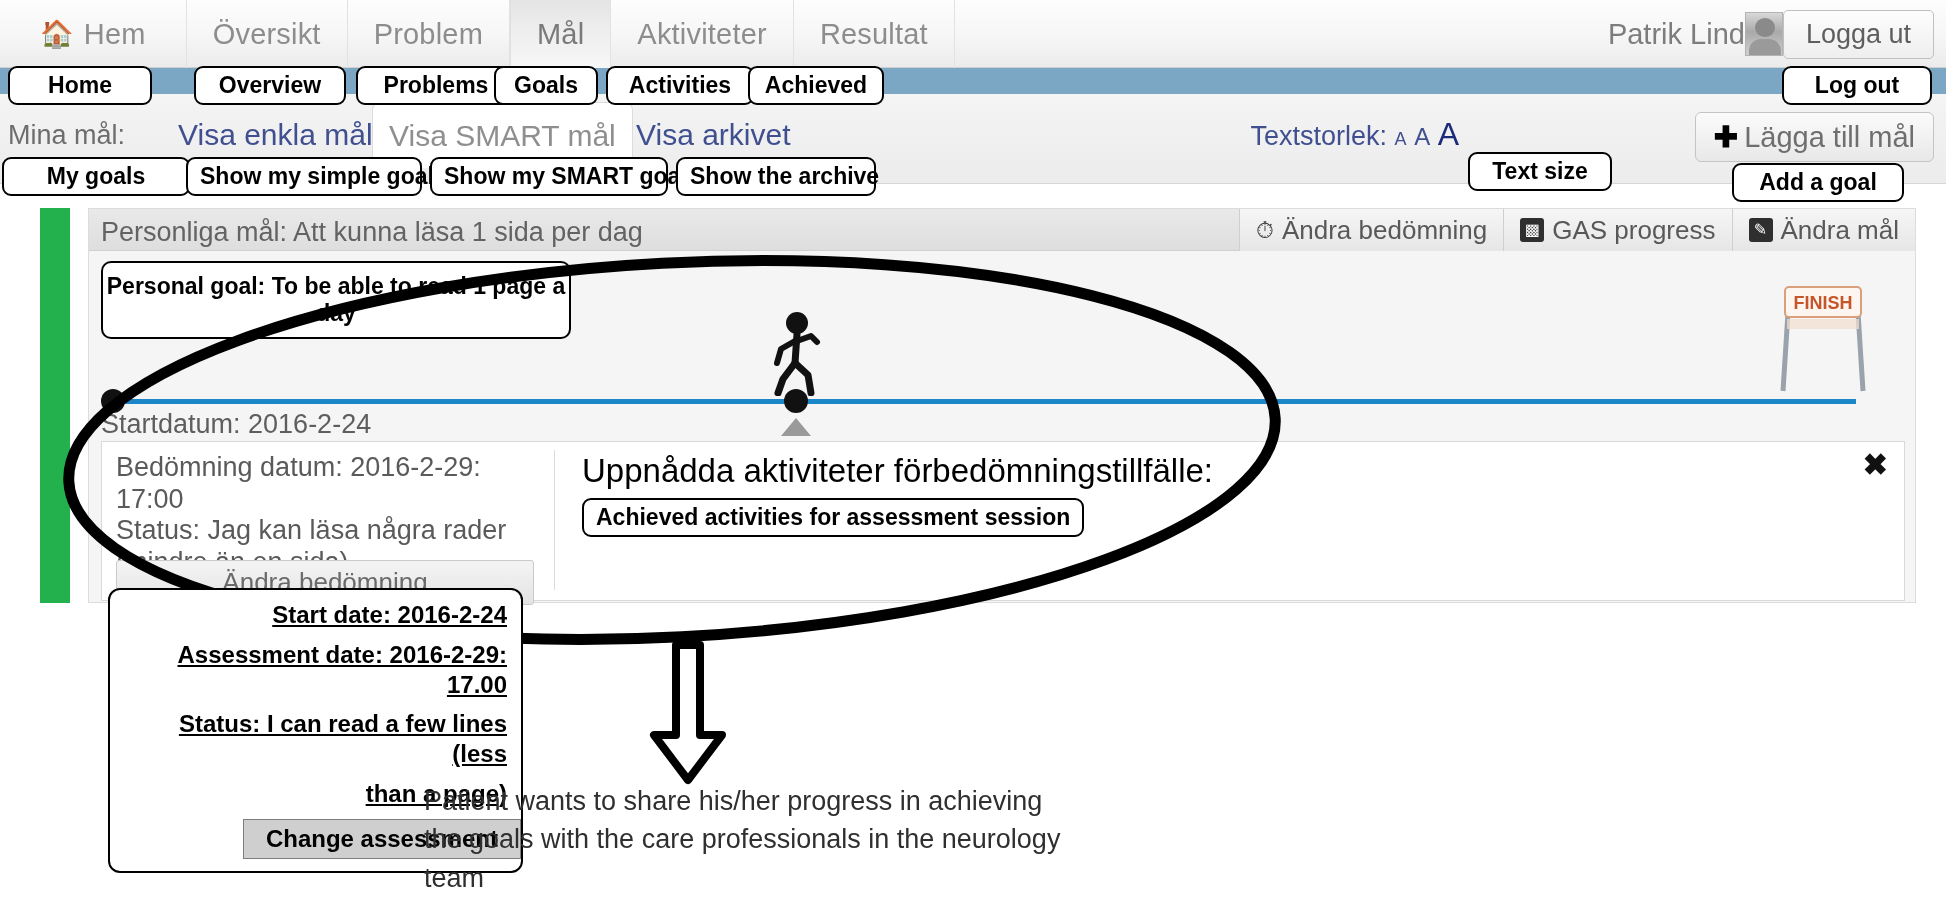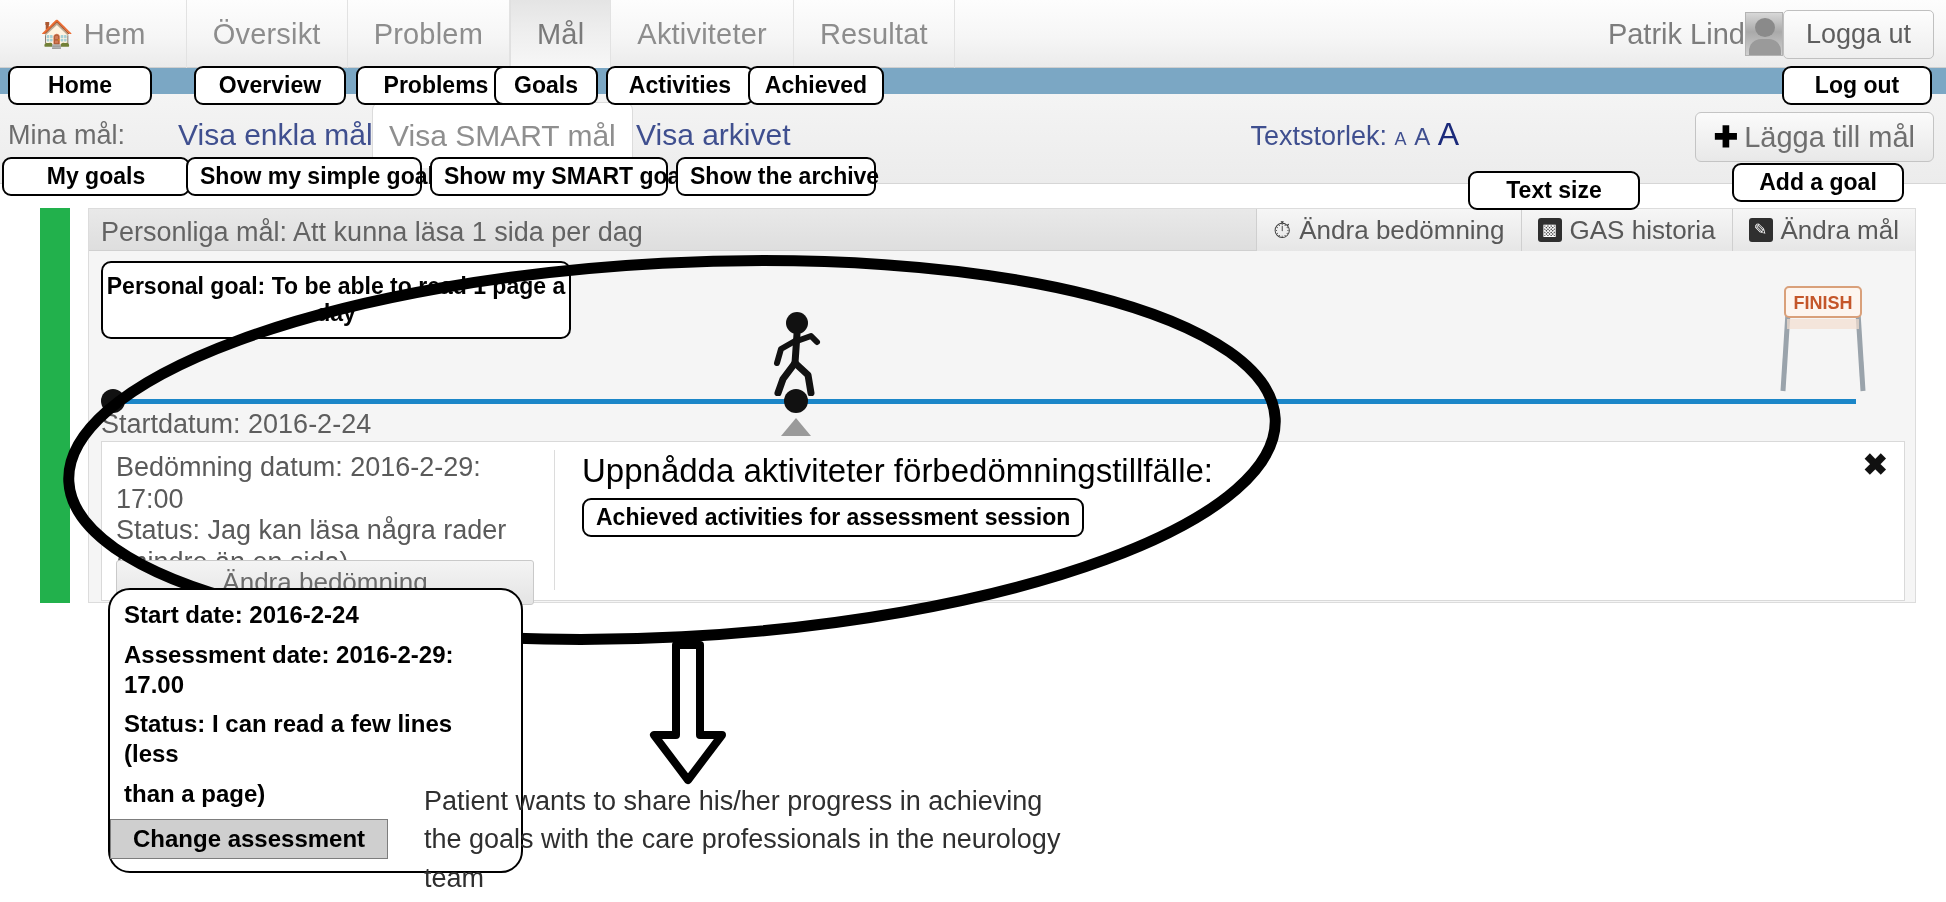--- a/index.html
+++ b/index.html
@@ -216,23 +216,24 @@
     position: absolute; right: 16px; top: 8px;
     font-size: 30px; font-weight: bold; color: #111; line-height: 1;
   }
 
   
   .overlay { position: absolute; left: 0; top: 0; width: 1946px; height: 902px; pointer-events: none; z-index: 25; }
 
   .callout-box {
     position: absolute;
     background: #ffffff;
-    border: 2px solid #000; border-radius: 22px;
-    text-align: left;
+    border: 2px solid #000; border-radius: 12px;
+    text-align: right;
     z-index: 28;
+    text-decoration: underline;
   }
   .callout-text { font-size: 24px; font-weight: bold; color: #000; line-height: 1.24; padding: 10px 14px 0; }
   .callout-btn {
     display: inline-block; margin: 10px auto 12px;
     padding: 5px 22px; font-size: 24px; font-weight: bold; color: #000;
     background: #cfcfcf; border: 1px solid #7d7d7d;
   }
   .note {
     position: absolute; left: 424px; top: 782px; width: 640px;
     font-size: 27px; color: #2f2f2f; line-height: 1.42; z-index: 28;
@@ -305,37 +306,37 @@
 
     <div class="addgoal-btn">
       <span class="plus">✚</span><span>Lägga till mål</span>
     </div>
   </div>
 
   <div class="en" style="left:2px;  top:157px; width:188px;">My goals</div>
   <div class="en" style="left:186px;top:157px; width:236px;">Show my simple goals</div>
   <div class="en" style="left:430px;top:157px; width:238px;">Show my SMART goals</div>
   <div class="en" style="left:676px;top:157px; width:200px;">Show the archive</div>
-  <div class="en" style="left:1468px;top:152px;width:172px;margin-top:19px;">Text size</div>
+  <div class="en" style="left:1468px;top:152px;width:144px;">Text size</div>
   <div class="en" style="left:1732px;top:163px;width:172px;">Add a goal</div>
 
   <div class="greenrail"></div>
 
   <div class="goalcard">
 
     <div class="goalheader">
       <span class="goaltitle">Personliga mål: Att kunna läsa 1 sida per dag</span>
       <div class="hdr-actions">
         <div class="hdr-btn">
           <span class="glyph">⏱</span>
           <span>Ändra bedömning</span>
         </div>
         <div class="hdr-btn">
           <span class="glyph-box">▩</span>
-          <span>GAS historia</span>
+          <span>GAS progress</span>
         </div>
         <div class="hdr-btn">
           <span class="glyph-box">✎</span>
           <span>Ändra mål</span>
         </div>
       </div>
     </div>
 
     <div class="goalbody">
 

